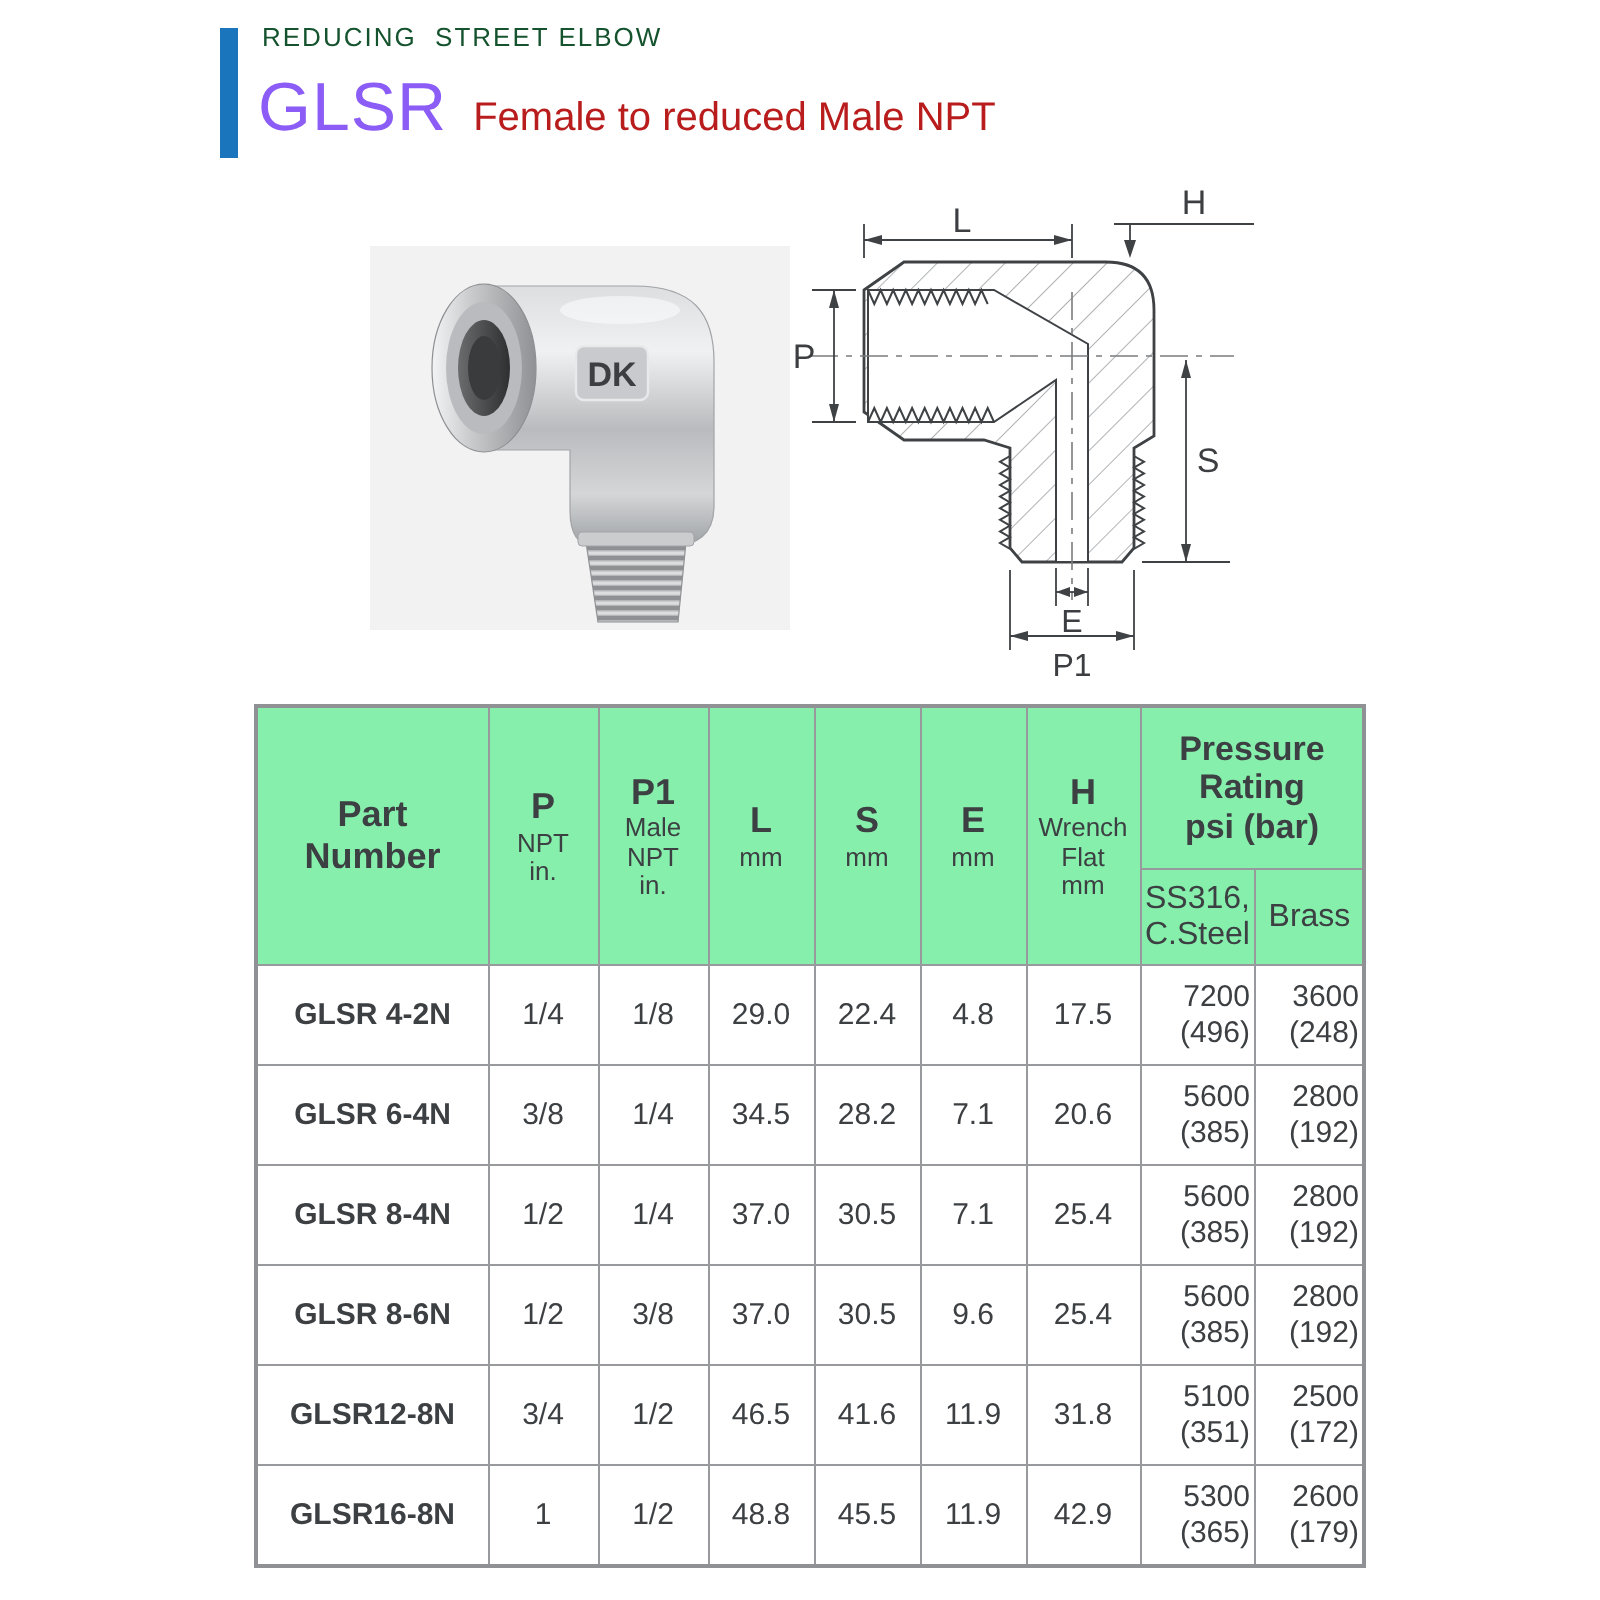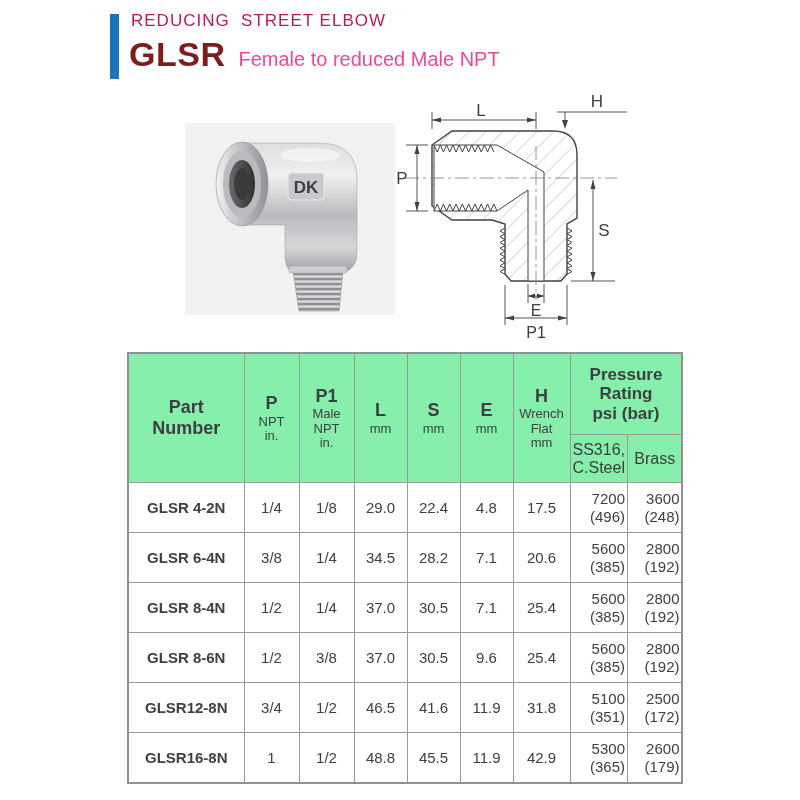--- a/index.html
+++ b/index.html
@@ -1,25 +1,25 @@
 <!DOCTYPE html>
 <html><head>
 <meta charset="utf-8">
 <style>
   html,body { margin:0; padding:0; background:#ffffff; }
   .page { position:relative; width:800px; height:800px; background:#ffffff;
           font-family:"Liberation Sans", sans-serif; overflow:hidden; }
 
   
   .accent-bar { position:absolute; left:110px; top:14px; width:9px; height:65px; background:#1b75bc; }
-  .category   { position:absolute; left:131px; top:11px; font-size:17px; letter-spacing:1px;
-                color:#be185d; white-space:pre; }
+  .category   { position:absolute; left:131px; top:11px; font-size:13px; letter-spacing:1px;
+                color:#14532d; white-space:pre; }
   .series-row { position:absolute; left:129px; top:35px; display:flex; align-items:baseline; gap:13px; }
-  .series-code{ font-size:34px; font-weight:bold; color:#7f1d1d; letter-spacing:0.5px; }
-  .series-desc{ font-size:20px; color:#ec4899; }
+  .series-code{ font-size:34px; font-weight:normal; color:#8b5cf6; letter-spacing:0.5px; }
+  .series-desc{ font-size:20px; color:#b91c1c; }
 
   
   .photo   { position:absolute; left:185px; top:123px; }
   .diagram { position:absolute; left:393px; top:88px; }
   svg text { font-family:"Liberation Sans", sans-serif; fill:#3c3e41; }
 
   
   table.spec { position:absolute; left:127px; top:352px; border-collapse:collapse;
                table-layout:fixed; border:2px solid #8f9194; }
   .spec th, .spec td { border:1px solid #97999c; text-align:center; vertical-align:middle;

